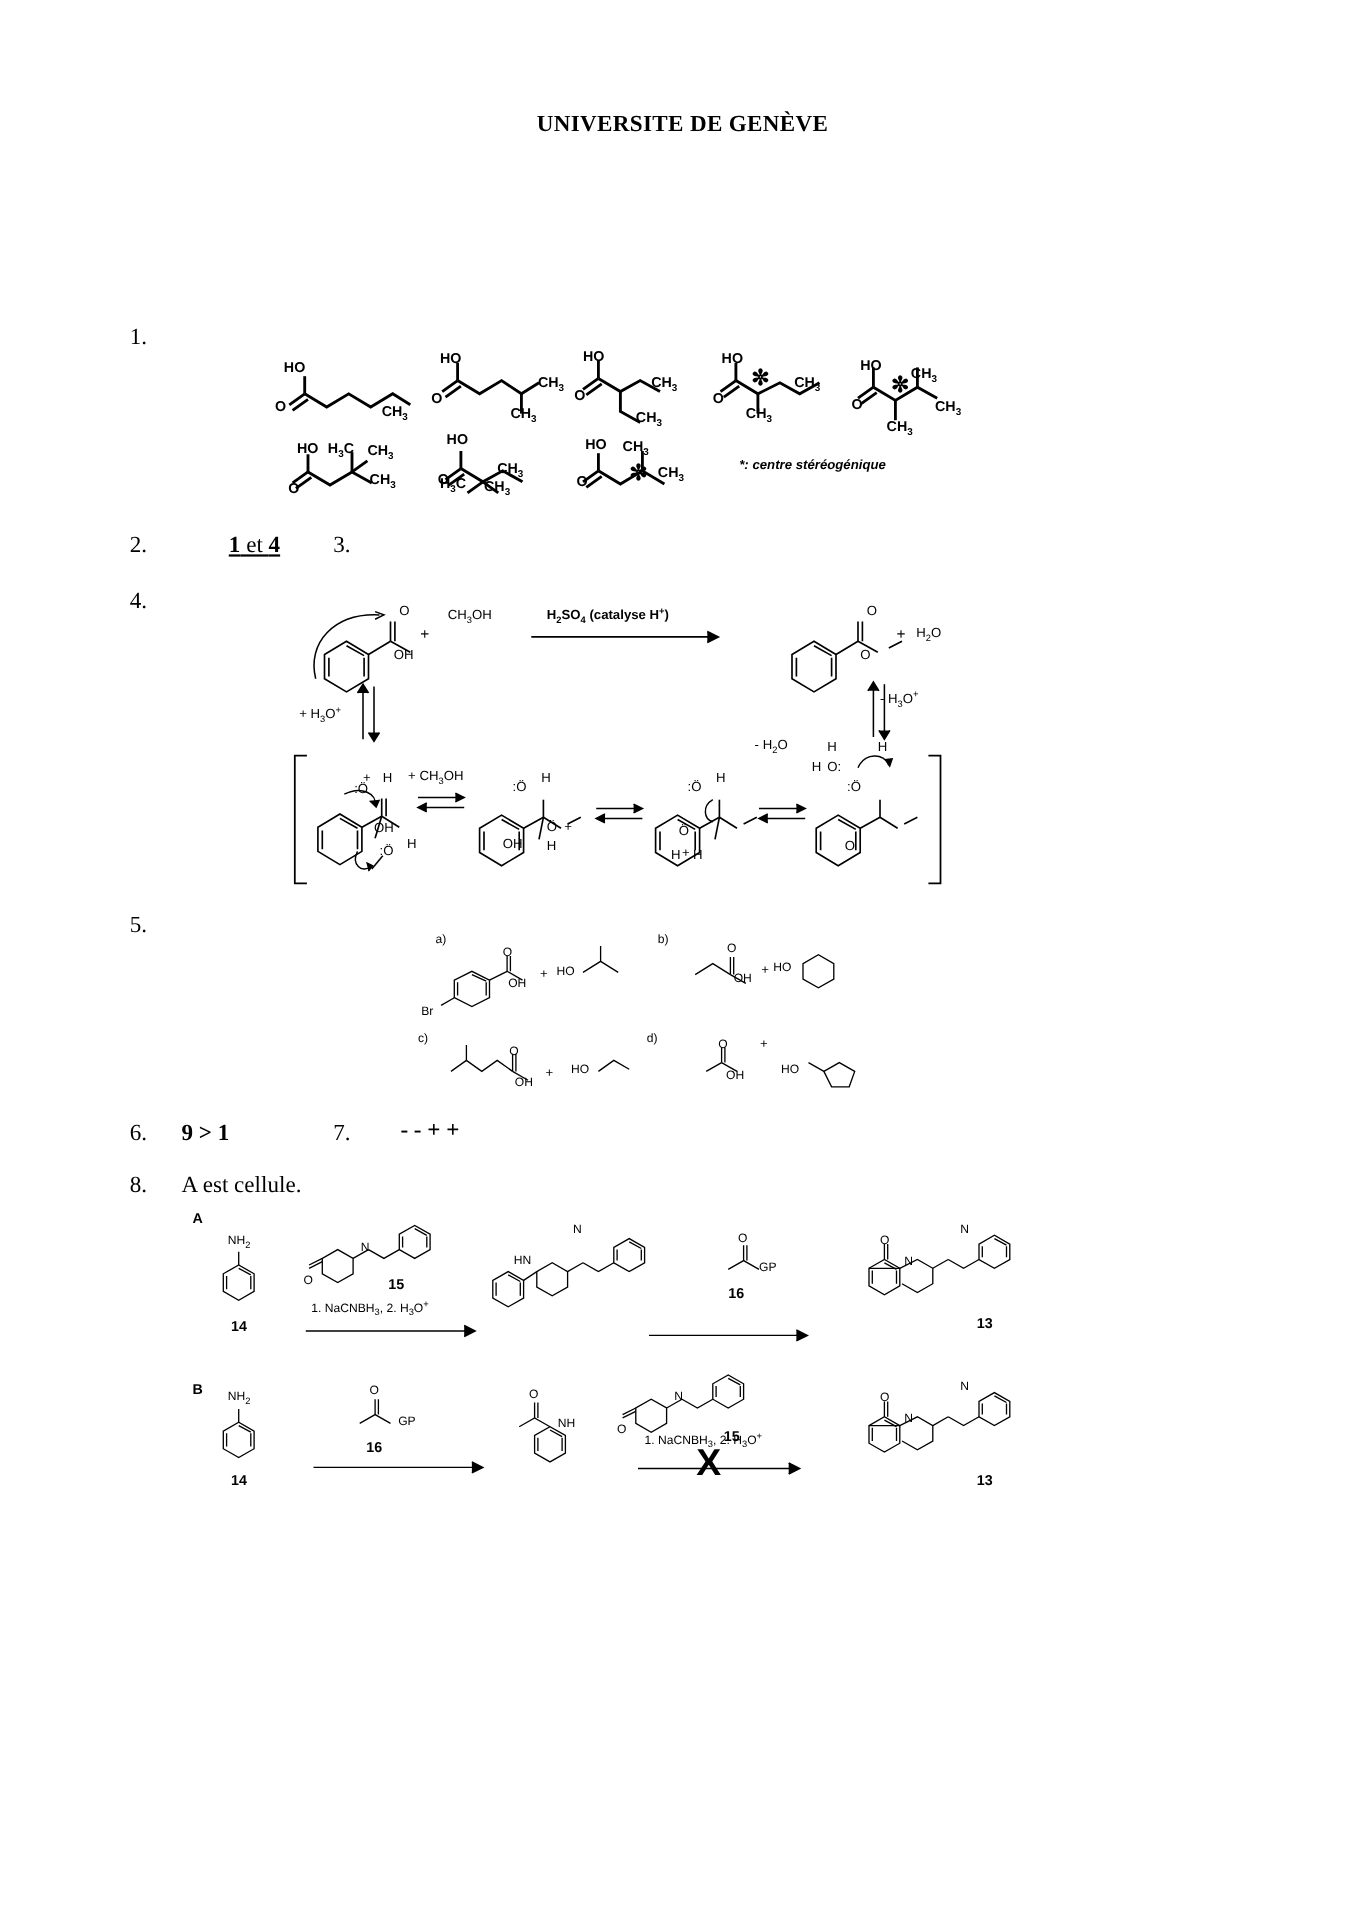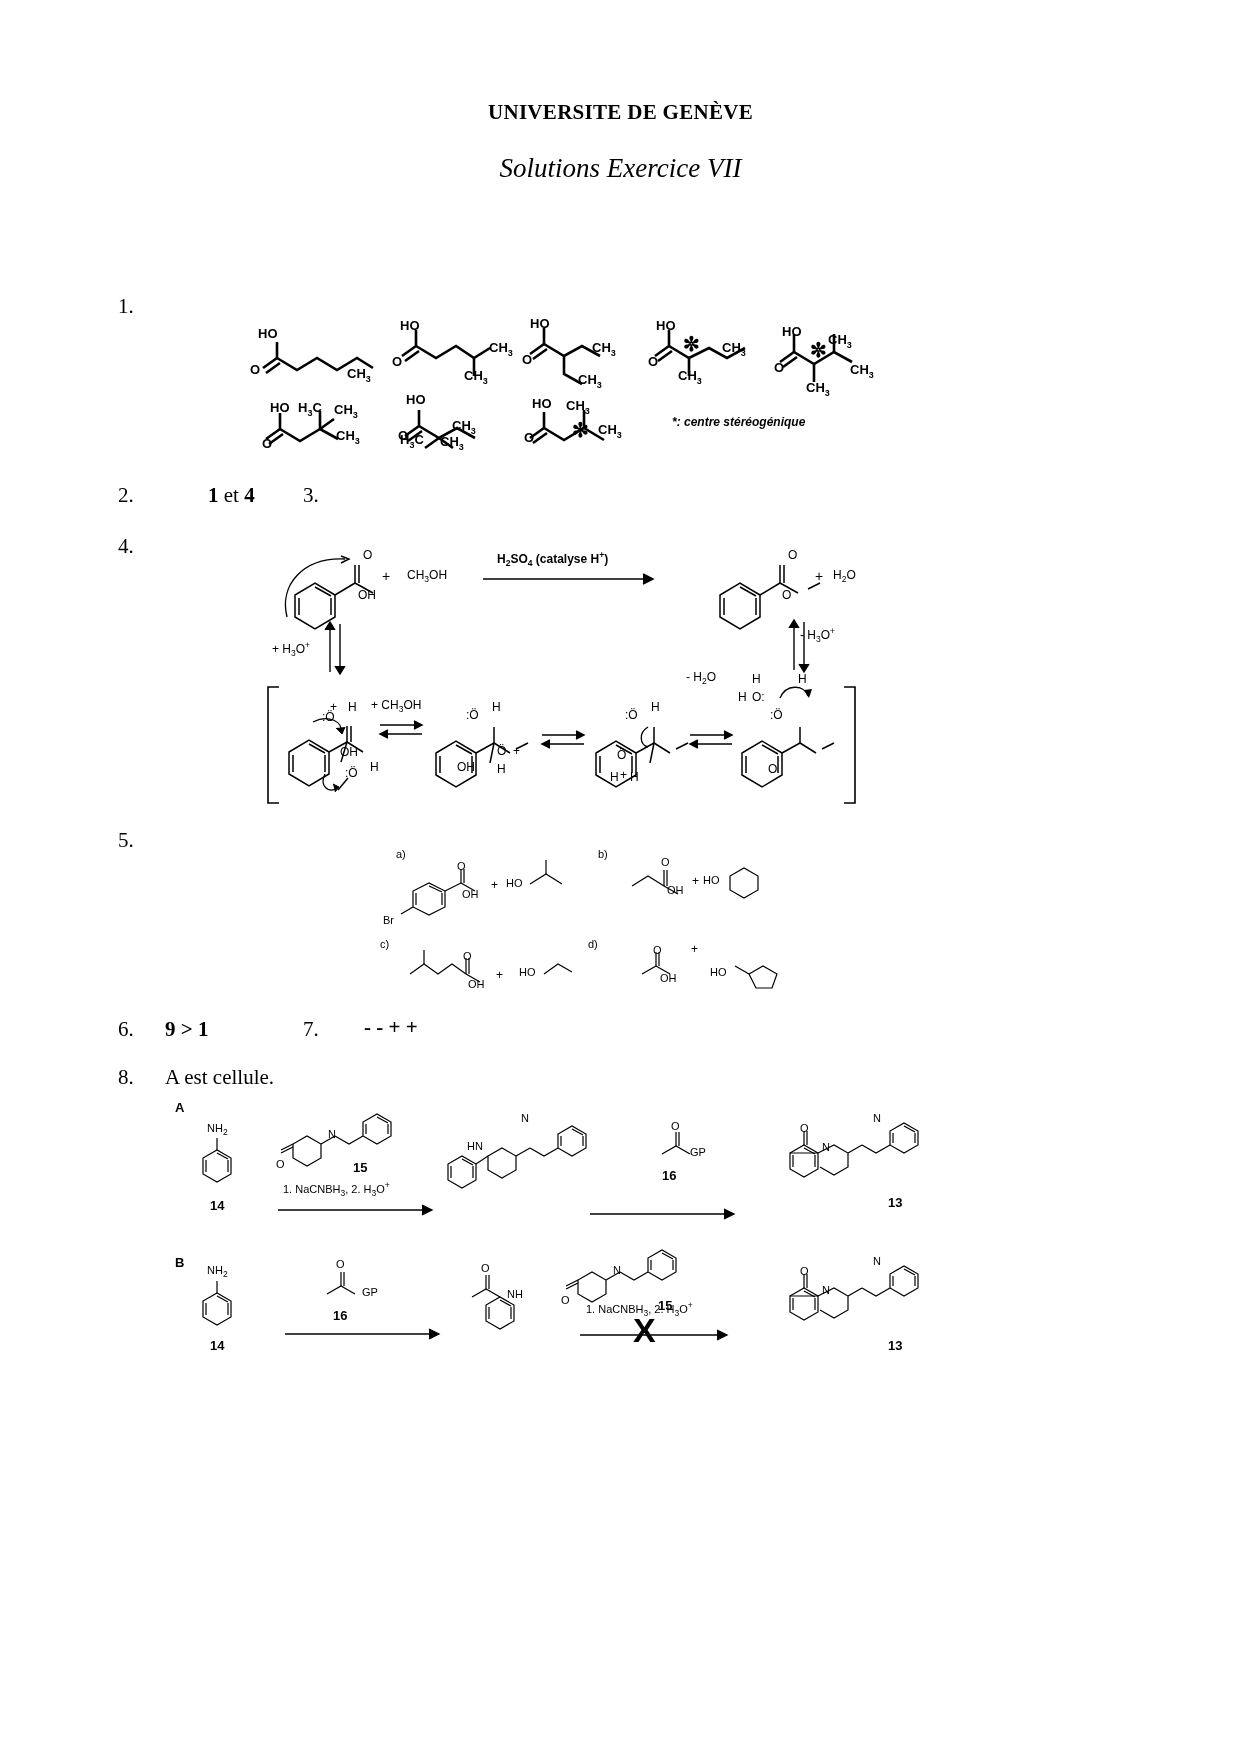--- a/index.html
+++ b/index.html
@@ -40,21 +40,20 @@
   .xmark { position:absolute; font-family:"Liberation Sans", sans-serif;
            font-weight:bold; font-size:34px; }
 </style>
 </head>
 <body>
 
 <div class="page">
 
   <div class="hdr">
     <div class="hdr-1">UNIVERSITE DE GENÈVE</div>
-    <div class="hdr-4">Solutions Exercice VII</div>
   </div>
 
   <div class="qnum" style="left:118px; top:294px;">1.</div>
 
   <div class="chem" style="left:0; top:0;">
 
     <svg width="140" height="70" style="left:255px; top:330px;">
       <g stroke="#000" stroke-width="2.6" fill="none">
         <path d="M22,28 L22,12"></path>
         <path d="M22,28 L8,38 M25,33 L11,43"></path>
@@ -163,21 +162,21 @@
     <div class="lbl" style="left:532px; top:396px;">HO</div>
     <div class="lbl" style="left:524px; top:430px;">O</div>
     <div class="star" style="left:572px; top:420px;">✼</div>
     <div class="lbl" style="left:566px; top:398px;">CH<sub>3</sub></div>
     <div class="lbl" style="left:598px; top:422px;">CH<sub>3</sub></div>
 
     <div class="sm it" style="left:672px; top:415px; font-size:12px;">*:  centre stéréogénique</div>
   </div>
 
   <div class="qnum" style="left:118px; top:483px;">2.</div>
-  <div class="qtxt" style="left:208px; top:483px;"><span class="b">1</span><span> et </span><span class="b">4</span></div>
+  <div class="qtxt" style="left:208px; top:483px;text-decoration:underline;"><span class="b">1</span><span> et </span><span class="b">4</span></div>
   <div class="qnum" style="left:303px; top:483px;">3.</div>
 
   <div class="qnum" style="left:118px; top:534px;">4.</div>
 
   <div class="chem" style="left:0; top:0;">
 
     <svg width="120" height="90" style="left:285px; top:555px;">
       <g stroke="#000" stroke-width="1.5" fill="none">
         <path d="M10,40 L10,62 L30,74 L50,62 L50,40 L30,28 Z"></path>
         <path d="M14,43 L14,60 M46,43 L46,60 M30,32 L46,41"></path>
@@ -185,21 +184,21 @@
         <path d="M70,28 L70,10 M74,28 L74,10"></path>
         <path d="M70,28 L88,38"></path>
       </g>
       <path d="M2,62 C-6,30 18,2 60,4" stroke="#000" stroke-width="1.4" fill="none"></path>
       <path d="M56,1 L64,4 L56,8" stroke="#000" stroke-width="1.4" fill="none"></path>
     </svg>
     <div class="sm" style="left:363px; top:548px;">O</div>
     <div class="sm" style="left:358px; top:588px;">OH</div>
 
     <div class="sm" style="left:382px; top:568px; font-size:14px;">+</div>
-    <div class="sm" style="left:407px; top:568px;">CH<sub>3</sub>OH</div>
+    <div class="sm" style="left:407px; top:552px;">CH<sub>3</sub>OH</div>
 
     <div class="sm" style="left:497px; top:550px;font-weight:bold;">H<sub>2</sub>SO<sub>4</sub> (catalyse H<sup>+</sup>)</div>
     <svg width="180" height="14" style="left:483px; top:572px;">
       <g stroke="#000" stroke-width="1.5" fill="none">
         <path d="M0,7 L168,7"></path>
           <path d="M160,2 L170,7 L160,12" fill="#000"></path>
       </g>
     </svg>
 
     <svg width="120" height="90" style="left:710px; top:555px;">

